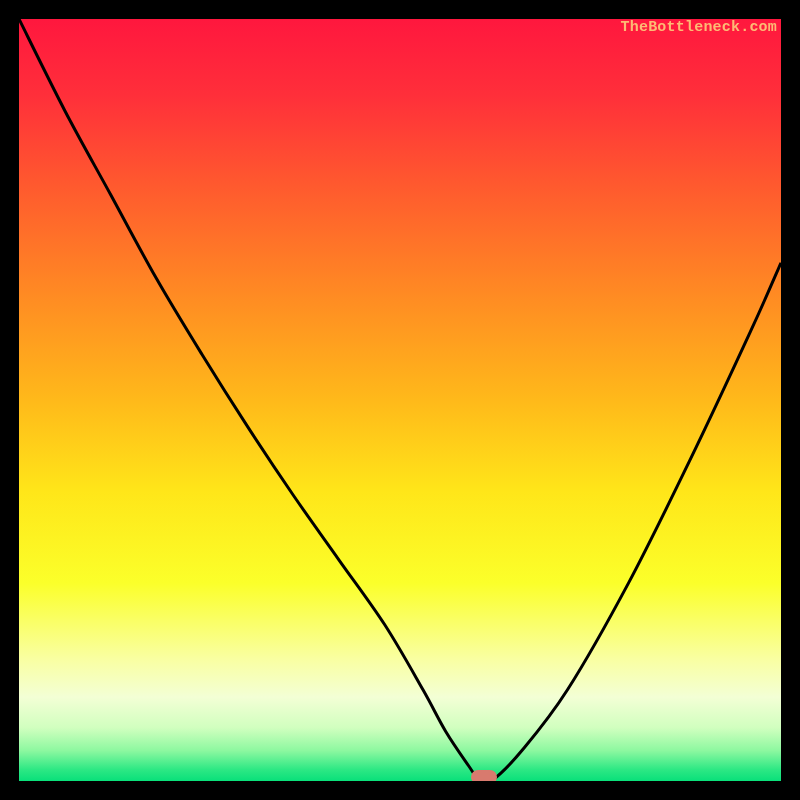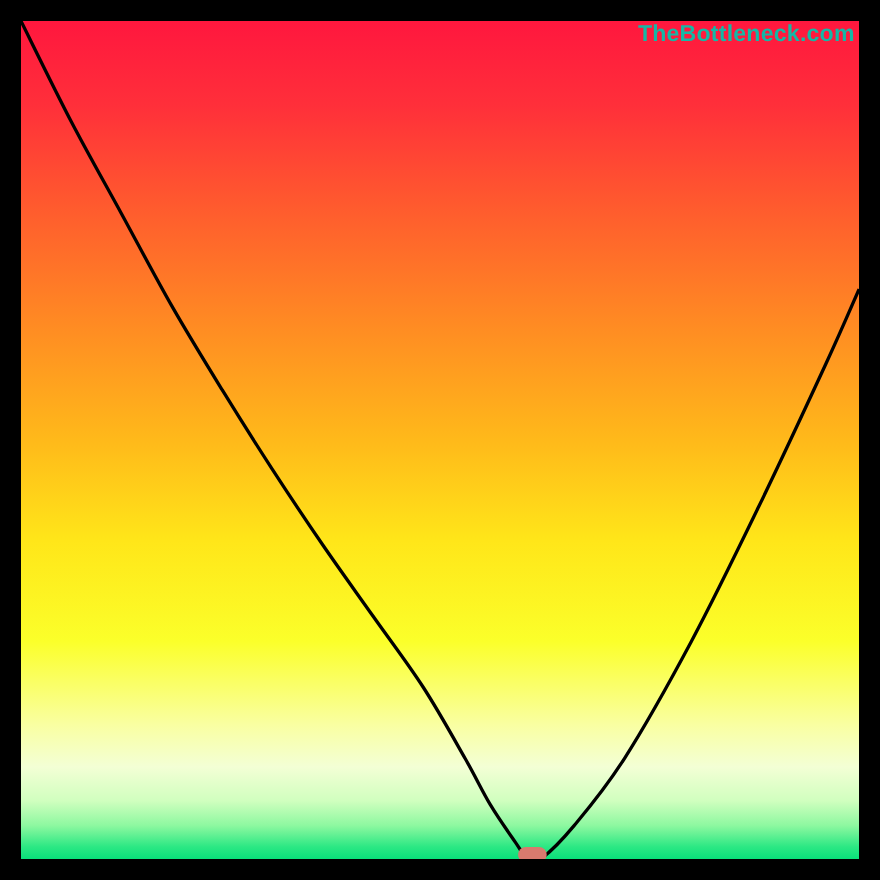--- a/index.html
+++ b/index.html
@@ -30,25 +30,26 @@
     position: absolute;
     left: 0;
     top: 0;
     width: 100%;
     height: 100%;
   }
   .watermark {
     position: absolute;
     top: 0px;
     right: 4px;
-    font-size: 21px;
+    font-size: 15px;
     font-weight: bold;
-    color: #14b8a6;
+    color: #fdba74;
     letter-spacing: 0.2px;
     user-select: none;
+    font-family: Liberation Mono, monospace;
   }
   .marker {
     position: absolute;
     width: 26px;
     height: 14px;
     border-radius: 7px;
     transform: translate(-50%, -50%);
   }
 </style>
 </head>

